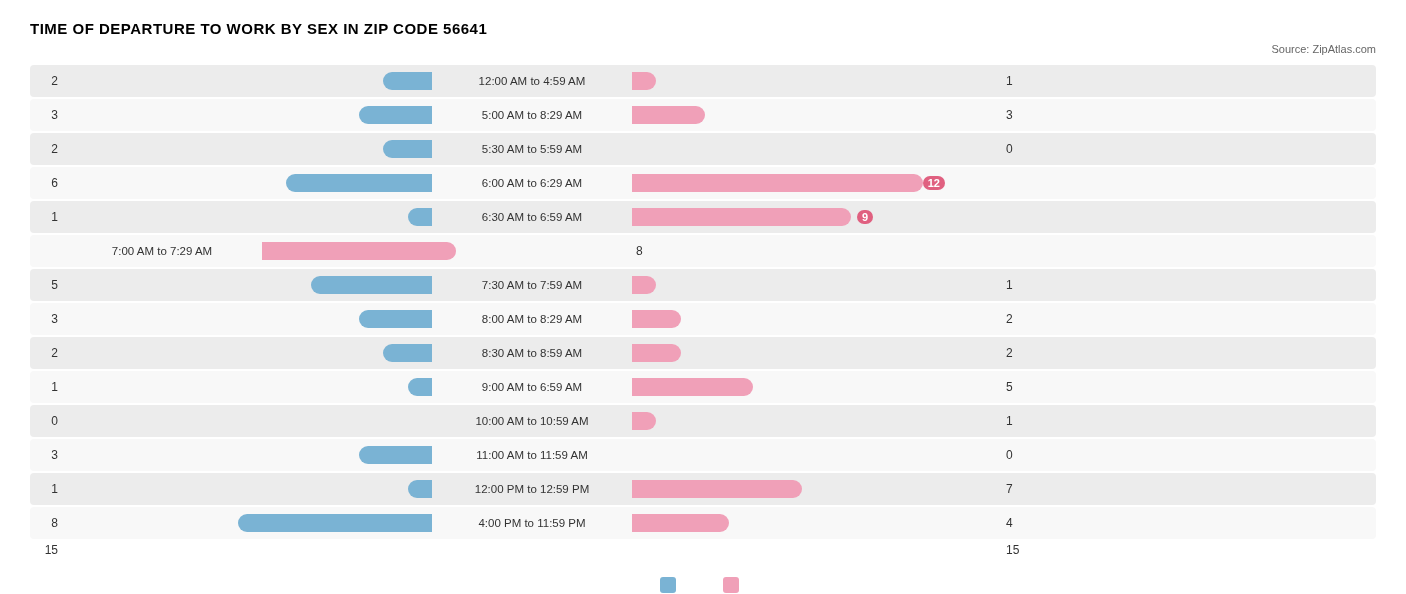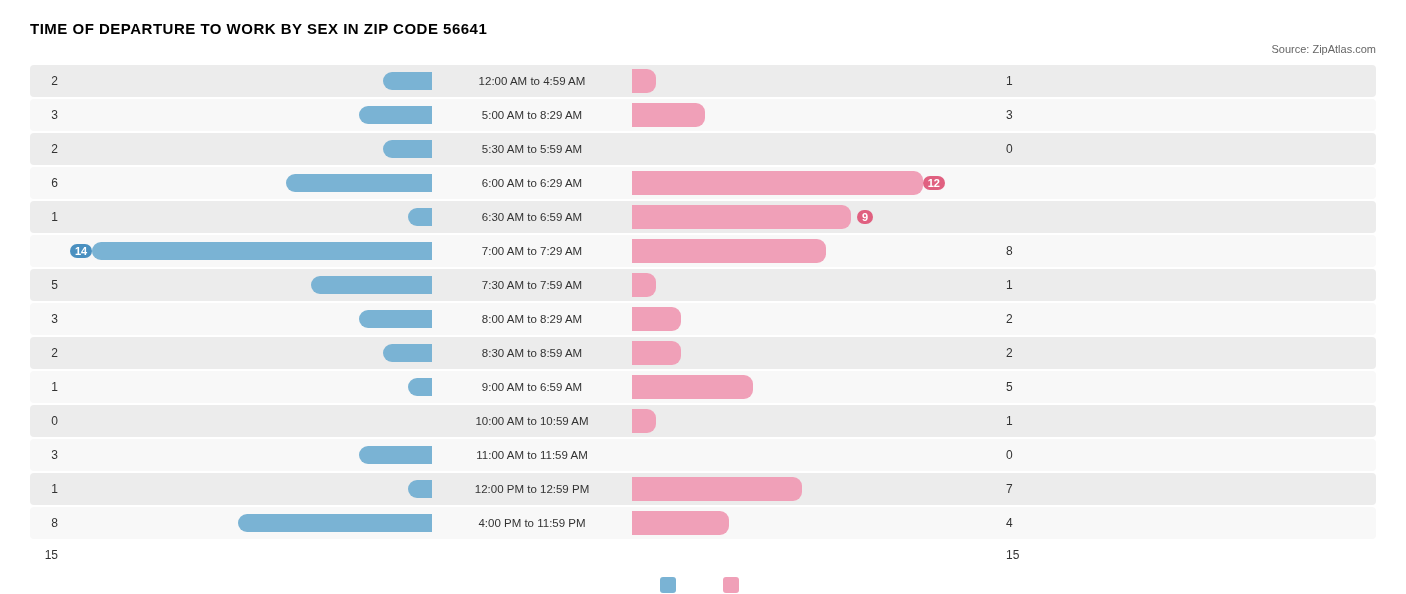--- a/index.html
+++ b/index.html
@@ -84,21 +84,21 @@
       padding: 0 6px;
     }
     .bar-right-container {
       width: 370px;
       display: flex;
       justify-content: flex-start;
       align-items: center;
       flex-shrink: 0;
     }
     .bar-right {
-      height: 24px;
+      height: 18px;
       background: #f0a0b8;
       border-radius: 0 9px 9px 0;
       display: flex;
       align-items: center;
       justify-content: flex-end;
       position: relative;
     }
     .bar-right-badge {
       position: absolute;
       right: -22px;
@@ -138,21 +138,21 @@
       gap: 6px;
       flex-direction: column;
     }
     .legend-box {
       width: 16px;
       height: 16px;
       border-radius: 3px;
     }
     .totals-row {
       display: flex;
-      align-items: center;
+      align-items: flex-start;
       height: 24px;
       margin-top: 4px;
       padding: 0 4px;
     }
     .totals-left {
       width: 28px;
       text-align: right;
       font-size: 12px;
       color: #333;
       flex-shrink: 0;
@@ -229,25 +229,20 @@
       <div class="label-center">6:30 AM to 6:59 AM</div>
       <div class="bar-right-container">
         <div class="bar-right" style="width: 219px; background: rgb(240, 160, 184);">
           <div class="bar-right-badge dark">9</div>
         </div>
       </div>
       <div class="right-val"></div>
     </div>
     <div class="row">
       <div class="left-val"></div>
-      <div class="bar-left-container">
-        <div class="bar-left" style="width: 340px; background: rgb(122, 179, 212);">
-          <div class="bar-left-badge dark">14</div>
-        </div>
-      </div>
       <div class="label-center">7:00 AM to 7:29 AM</div>
       <div class="bar-right-container">
         <div class="bar-right" style="width: 194px; background: rgb(240, 160, 184);"></div>
       </div>
       <div class="right-val">8</div>
     </div>
     <div class="row">
       <div class="left-val">5</div>
       <div class="bar-left-container">
         <div class="bar-left" style="width: 121px; background: rgb(122, 179, 212);"></div>

